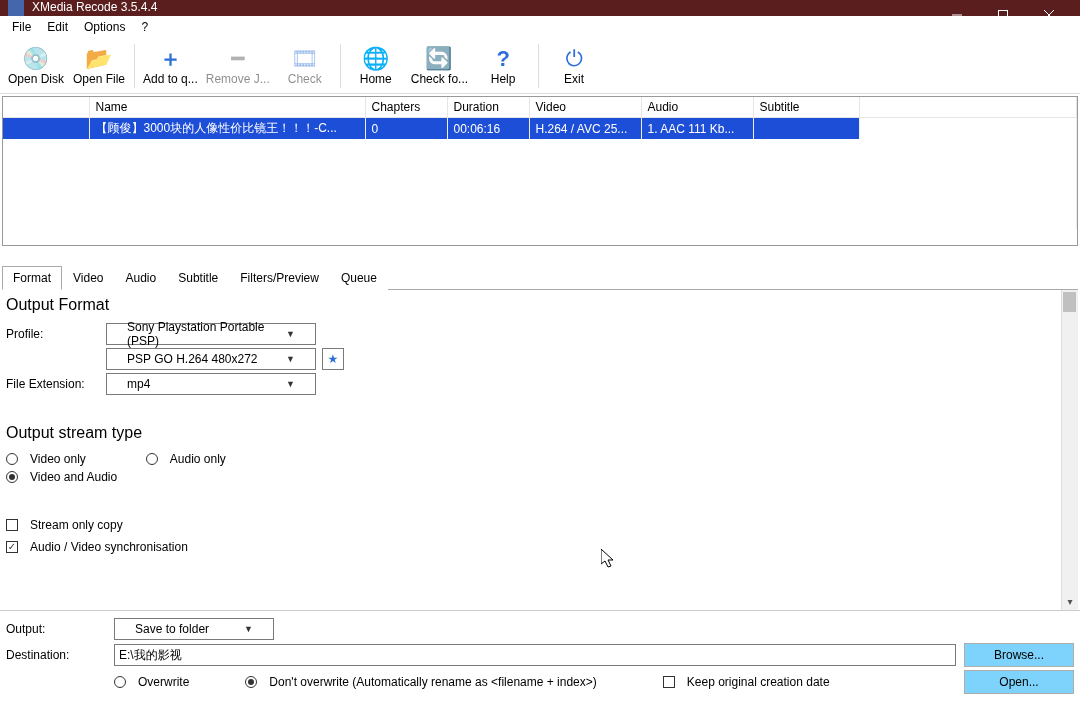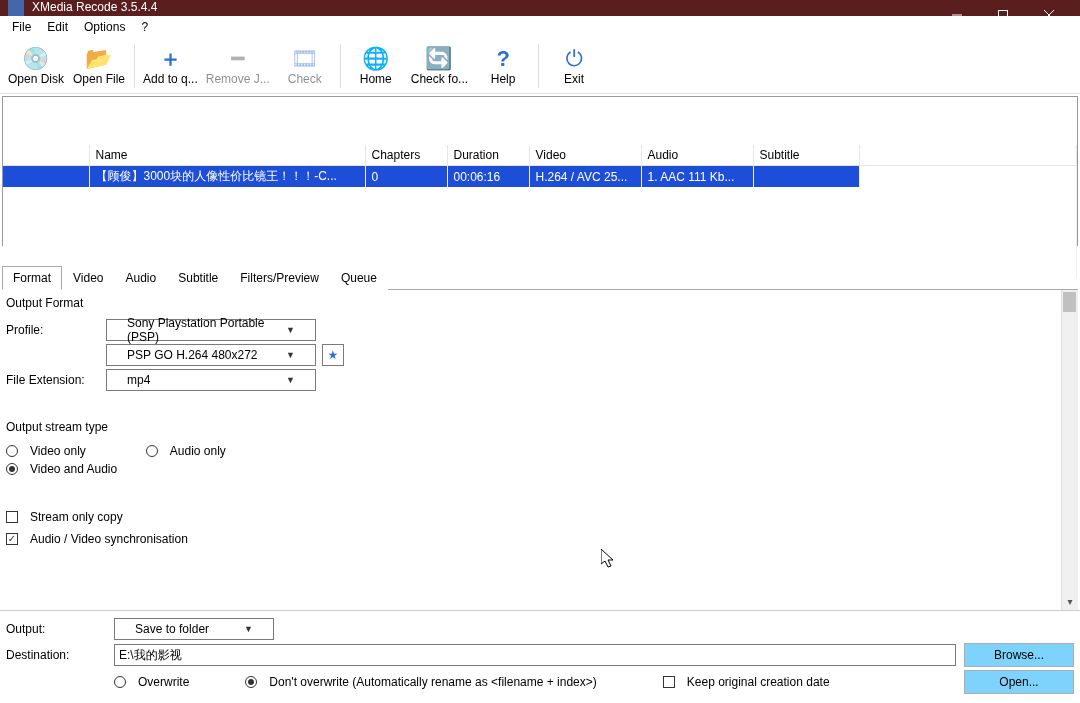--- a/index.html
+++ b/index.html
@@ -19,40 +19,40 @@
 
 .toolbar { background: #fff; height: 56px; display: flex; align-items: center; padding: 2px 4px; border-bottom: 1px solid #ddd; }
 .tool-btn { display: flex; flex-direction: column; align-items: center; justify-content: center; min-width: 62px; height: 52px; padding: 2px 4px; cursor: pointer; }
 .tool-btn.disabled { opacity: 0.45; cursor: default; }
 .tool-btn .ticon { font-size: 22px; height: 26px; display:flex; align-items:center; justify-content:center; color: #2c6fd8; }
 .tool-btn .tlabel { font-size: 12px; white-space: nowrap; overflow: hidden; text-overflow: ellipsis; max-width: 70px; text-align:center; }
 .tool-sep { width: 1px; height: 44px; background: #ddd; margin: 0 4px; }
 
 
 .grid-wrap { border: 1px solid #999; margin: 2px; height: 150px; background: #fff; }
-.grid { width: 100%; border-collapse: collapse; table-layout: fixed; margin-top: 48px; }
+.grid { width: 100%; border-collapse: collapse; table-layout: fixed; }
 .grid th { background: #fff; border-right: 1px solid #e5e5e5; border-bottom: 1px solid #e5e5e5; text-align: left; padding: 3px 6px; font-weight: normal; font-size: 12px; }
 .grid td { border-right: 1px solid #eee; padding: 2px 6px; white-space: nowrap; overflow: hidden; text-overflow: ellipsis; font-size: 12px; height: 18px; }
 .grid tr.sel td { background: #1d4ed8; color: #fff; }
 .grid tr.blank td { background: #fff; }
 
 
 .tabbar { display: flex; margin: 17px 2px 0 2px; border-bottom: 1px solid #aaa; }
 .tab { padding: 4px 10px; border: 1px solid transparent; border-bottom: none; cursor: pointer; position: relative; top: 1px; background: #fff; }
 .tab.active { border-color: #aaa; border-bottom: 1px solid #fff; background: #fff; }
 
 
 .panel-scroll { flex: 1; position: relative; margin: 0 2px; border: 0; display:flex; }
 .panel { flex: 1; padding: 4px 4px 4px 4px; overflow: hidden; }
 .scrollbar { width: 17px; background: #f0f0f0; position: relative; border-left: 1px solid #ddd; }
 .scroll-thumb-top { position: absolute; top: 2px; right: 2px; width: 13px; height: 20px; background: #c0c0c0; }
 .scroll-arrow-up { position:absolute; top:0; left:0; right:0; height:17px; display:flex; align-items:center; justify-content:center; font-size:10px; color:#555; }
 .scroll-arrow-dn { position:absolute; bottom:0; left:0; right:0; height:17px; display:flex; align-items:center; justify-content:center; font-size:10px; color:#555; }
 
-.grp-title { font-size: 12px; padding: 2px 0 6px 0; }
+.grp-title { font-size: 16px; padding: 2px 0 6px 0; }
 .form-row { display: flex; align-items: center; margin: 3px 0; }
 .form-row label { width: 100px; }
 .select { border: 1px solid #7a7a7a; background: #fff; height: 22px; padding: 0 20px; display: flex; align-items: center; justify-content: space-between; cursor: pointer; }
 .select .sval { flex: 1; overflow: hidden; }
 .select .sarrow { font-size: 9px; color: #333; margin-left: 6px; }
 .star-btn { width: 22px; height: 22px; border: 1px solid #7a7a7a; margin-left: 6px; display:flex; align-items:center; justify-content:center; color:#2c6fd8; font-size:15px; cursor:pointer; }
 
 .radio-row { display: flex; gap: 60px; margin: 4px 0; }
 .radio, .check { display: flex; align-items: center; gap: 12px; cursor: pointer; }
 .rdot { width: 12px; height: 12px; border: 1px solid #333; border-radius: 50%; display:flex; align-items:center; justify-content:center; }

